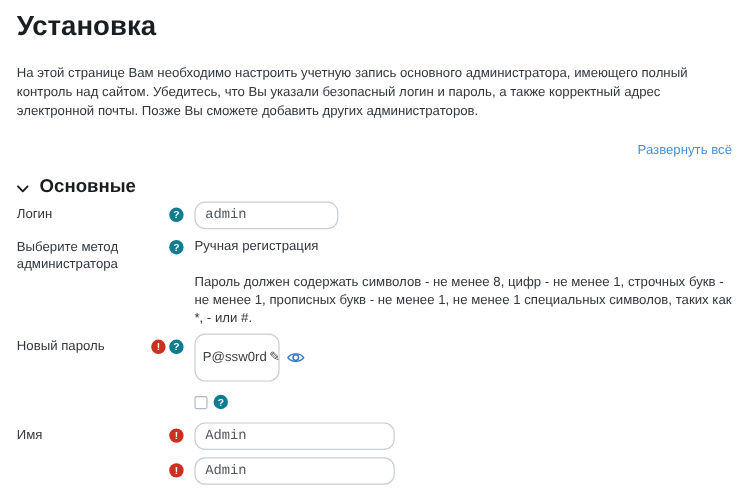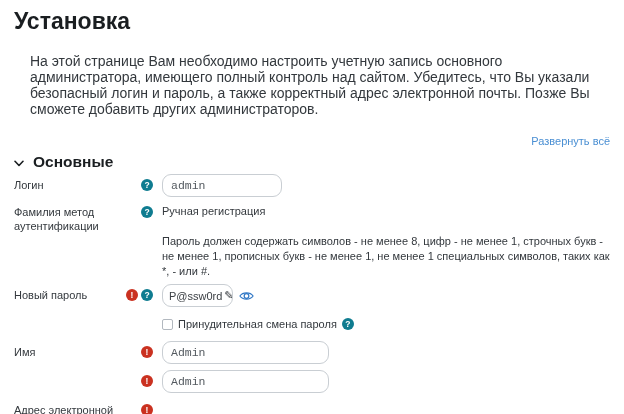--- a/index.html
+++ b/index.html
@@ -9,28 +9,28 @@
     background: #ffffff; color: #33383d;
     font-family: "Liberation Sans", sans-serif;
   }
   .page { padding: 6px 14px 0 14px; }
 
   h1.title {
     margin: 2px 0 0 0; font-size: 23px; line-height: 26px;
     font-weight: 700; color: #1a1e21;
   }
   .intro {
-    margin: 19px 0 0 16px; font-size: 14px; line-height: 16px;
+    margin: 19px 0 0 0; font-size: 11px; line-height: 16px;
     color: #33383d; max-width: 600px;
   }
   .expand-row { margin-top: 18px; text-align: right; font-size: 11px; line-height: 13px; }
   .expand-link { color: #4a8fd3; text-decoration: none; cursor: pointer; }
 
   .section-header {
-    margin-top: 4px; display: flex; align-items: center; gap: 9px;
+    margin-top: 14px; display: flex; align-items: center; gap: 9px;
     height: 20px; cursor: pointer;
   }
   .section-title { font-size: 15.5px; font-weight: 700; color: #1a1e21; }
   .chev { display: inline-flex; margin-top: 2px; }
 
   .form { margin-top: 2px; }
   .frow { position: relative; padding-left: 148px; margin-bottom: 4px; min-height: 23px; }
   .flabel {
     position: absolute; left: 0; top: 4px; width: 128px;
     font-size: 11px; line-height: 14px; color: #33383d;
@@ -57,21 +57,21 @@
 
   .row-auth { min-height: 29px; margin-bottom: 4px; }
   .static-text { font-size: 11px; line-height: 14px; padding-top: 3px; color: #33383d; }
 
   .hint-row { margin-bottom: 5px; min-height: 30px; }
   .hint { max-width: 462px; font-size: 11px; line-height: 15px; color: #33383d; }
 
   .row-pass { margin-bottom: 10px; }
   .pass-wrap { display: flex; align-items: center; }
   .passbox {
-    width: 71px; height: 23px; border: 1px solid #c9ced3; border-radius: 9px;
+    width: 71px; height: 40px; border: 1px solid #c9ced3; border-radius: 9px;
     display: flex; align-items: center; padding: 0 6px; gap: 2px;
     font-size: 11px; color: #3c4045; cursor: text; overflow: hidden;
   }
   .pencil { font-size: 11px; color: #3c4045; line-height: 11px; }
   .eye { margin-left: 6px; display: inline-flex; align-items: center; cursor: pointer; }
 
   .row-check { margin-bottom: 11px; min-height: 13px; }
   .check-wrap { display: flex; align-items: center; gap: 5px; padding-top: 1px; }
   .cbox {
     appearance: none; -webkit-appearance: none; width: 11px; height: 11px;
@@ -115,21 +115,21 @@
 
     <div class="frow">
       <div class="flabel">Логин</div>
       <div class="ficons">
         <span class="cicon help">?</span>
       </div>
       <input class="tin w-login" type="text" value="admin" style="">
     </div>
 
     <div class="frow row-auth">
-      <div class="flabel">Фамилия метод аутентификации</div>
+      <div class="flabel">Выберите метод администратора</div>
       <div class="ficons">
         <span class="cicon help">?</span>
       </div>
       <div class="static-text">Ручная регистрация</div>
     </div>
 
     <div class="frow hint-row">
       <div class="hint">Пароль должен содержать символов - не менее 8, цифр - не менее 1, строчных букв - не менее 1, прописных букв - не менее 1, не менее 1 специальных символов, таких как *, - или #.</div>
     </div>
 
@@ -149,21 +149,20 @@
             <path d="M1 6 C4 1.6, 12 1.6, 15 6 C12 10.4, 4 10.4, 1 6 Z" fill="none" stroke="#3178c6" stroke-width="1.3"></path>
             <circle cx="8" cy="6" r="2.5" fill="none" stroke="#3178c6" stroke-width="1.3"></circle>
           </svg>
         </span>
       </div>
     </div>
 
     <div class="frow row-check">
       <div class="check-wrap">
         <input type="checkbox" class="cbox" style="">
-        <span class="check-label">Принудительная смена пароля</span>
         <span class="cicon help">?</span>
       </div>
     </div>
 
     <div class="frow row-name">
       <div class="flabel">Имя</div>
       <div class="ficons">
         <span class="cicon req">!</span>
       </div>
       <input class="tin w-name" type="text" value="Admin" style="">

